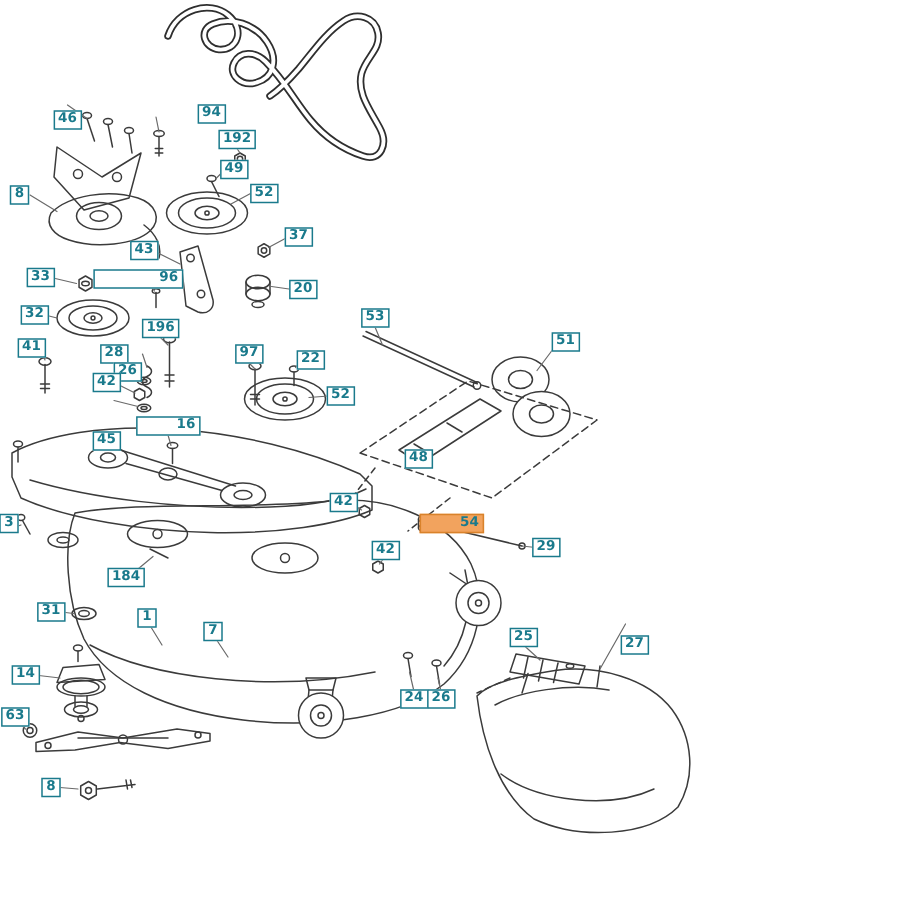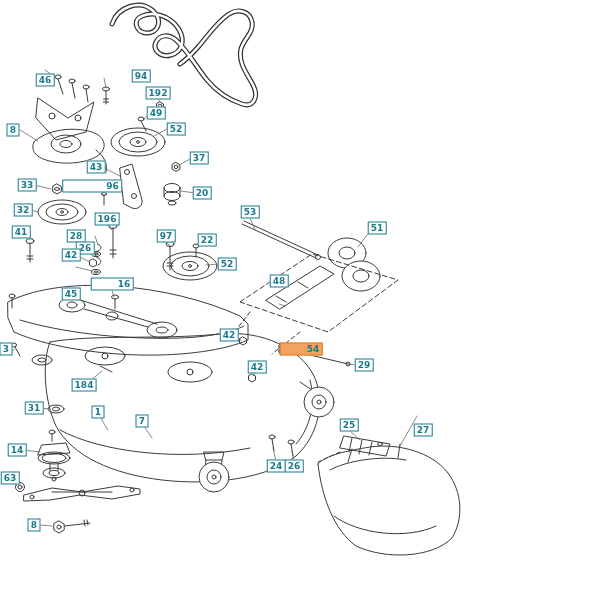--- a/index.html
+++ b/index.html
@@ -350,21 +350,21 @@
       <div class="part-label" style="left: 21px; top: 232px;">41</div>
       <div class="part-label" style="left: 76px; top: 236px;">28</div>
       <div class="part-label" style="left: 166px; top: 236px;">97</div>
       <div class="part-label" style="left: 207px; top: 240px;">22</div>
       <div class="part-label" style="left: 377px; top: 228px;">51</div>
       <div class="part-label" style="left: 85px; top: 248px;">26</div>
       <div class="part-label" style="left: 71px; top: 255px;">42</div>
       <div class="part-label" style="left: 71px; top: 267px; margin-top: 27px;">45</div>
       <div class="part-label" style="left: 227px; top: 264px;">52</div>
       <div class="part-label" style="left: 112px; top: 284px; padding-left: 26px;">16</div>
-      <div class="part-label" style="left: 279px; top: 281px;">48</div>
+      <div class="part-label" style="left: 279px; top: 306px;">48</div>
       <div class="part-label" style="left: 229px; top: 335px;">42</div>
       <div class="part-label highlighted" style="left: 301px; top: 349px; padding-left: 26px;">54</div>
       <div class="part-label" style="left: 6px; top: 349px;">3</div>
       <div class="part-label" style="left: 364px; top: 365px;">29</div>
       <div class="part-label" style="left: 257px; top: 367px;">42</div>
       <div class="part-label" style="left: 84px; top: 385px;">184</div>
       <div class="part-label" style="left: 34px; top: 408px;">31</div>
       <div class="part-label" style="left: 98px; top: 412px;">1</div>
       <div class="part-label" style="left: 142px; top: 421px;">7</div>
       <div class="part-label" style="left: 423px; top: 411px; margin-top: 19px;">27</div>

